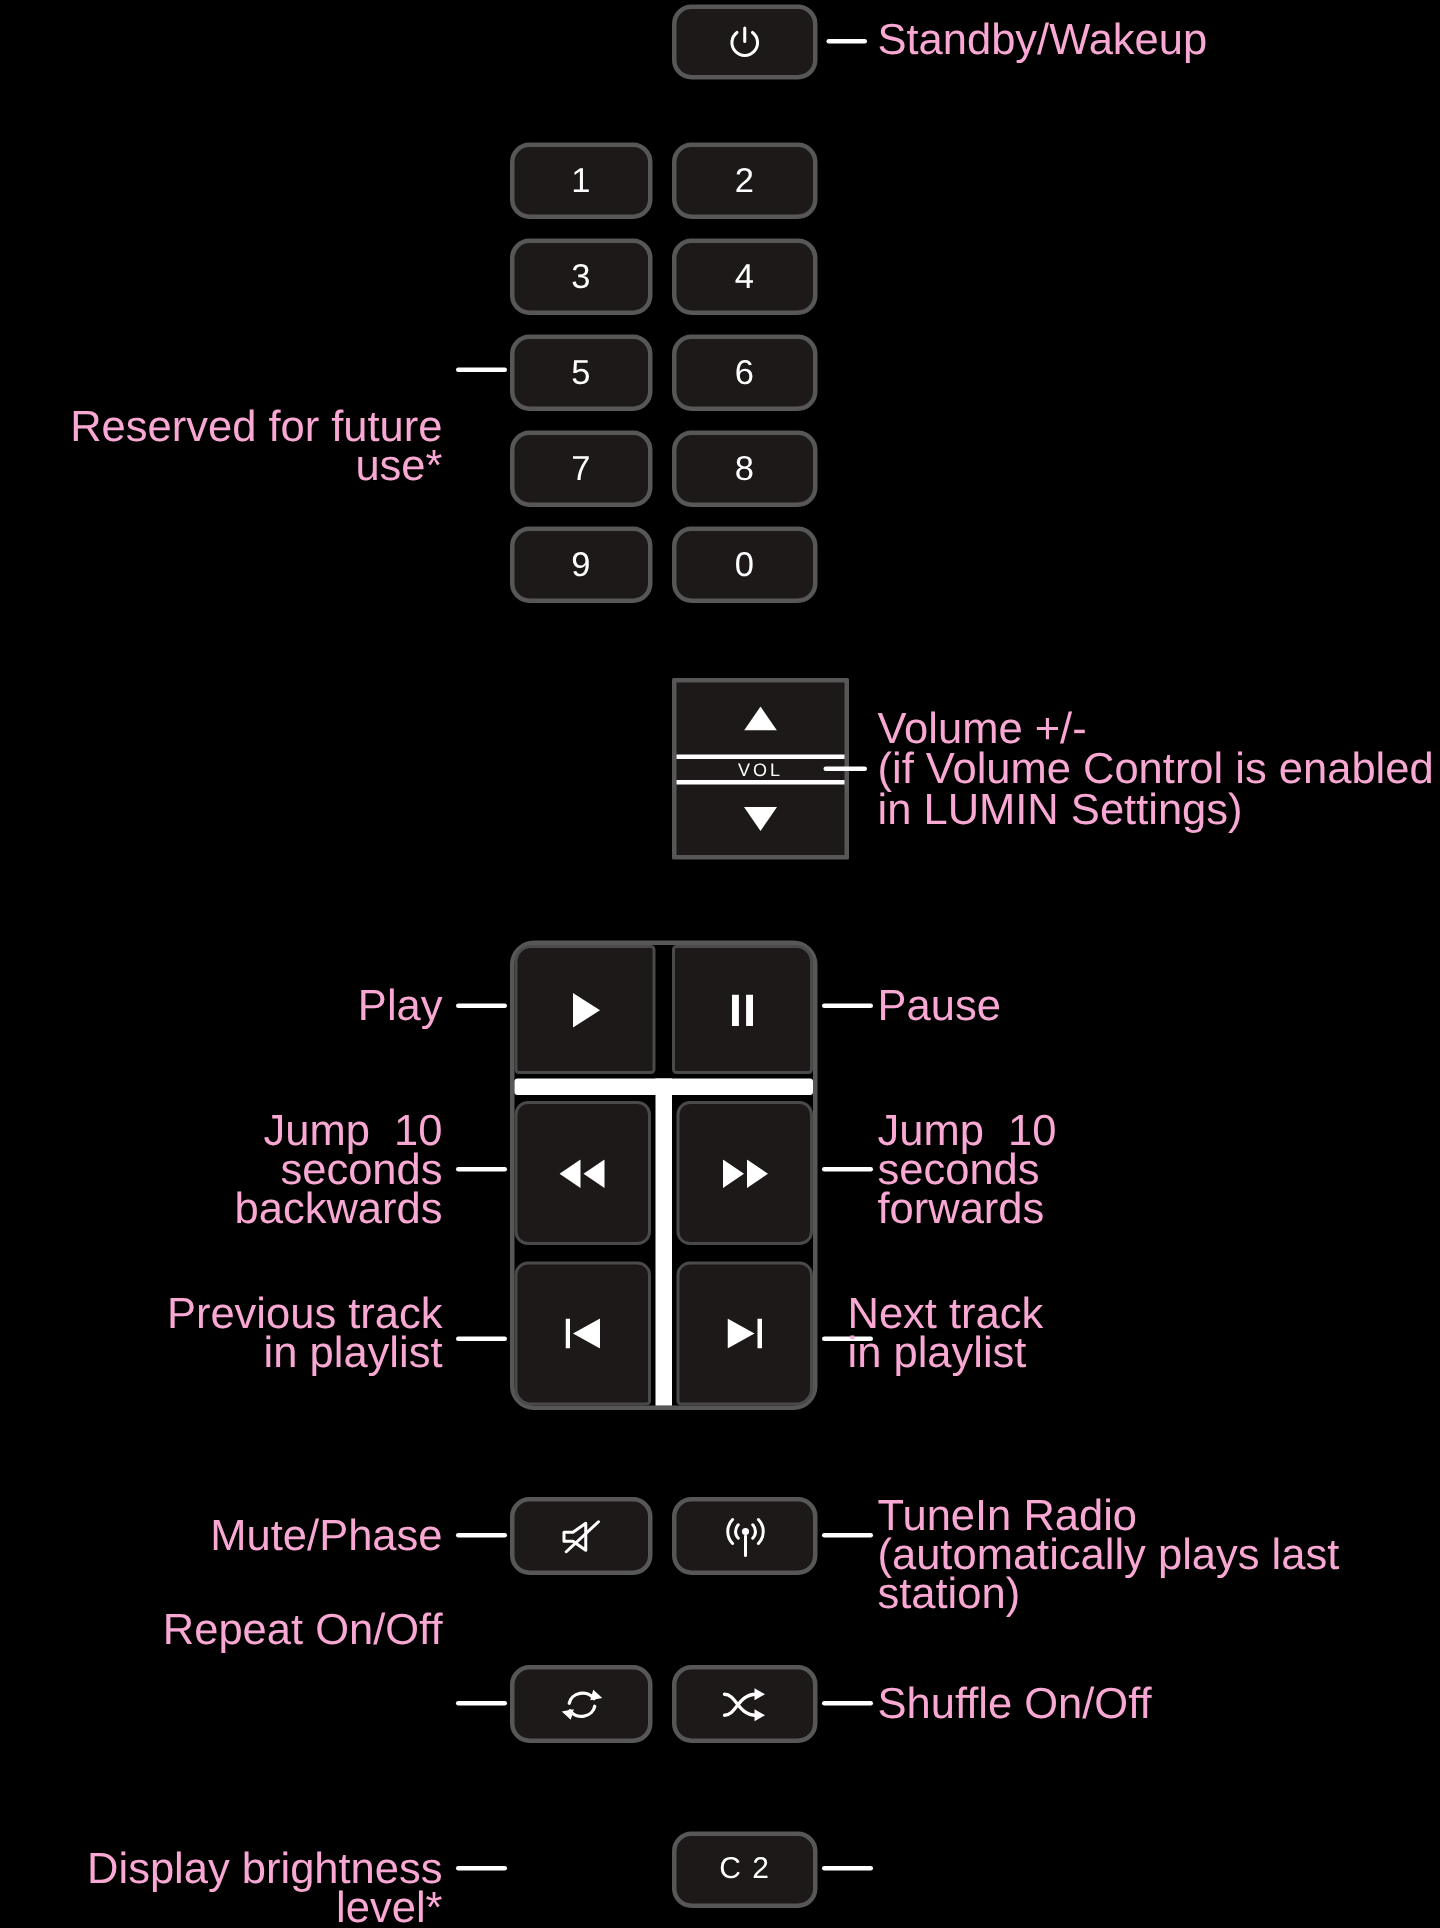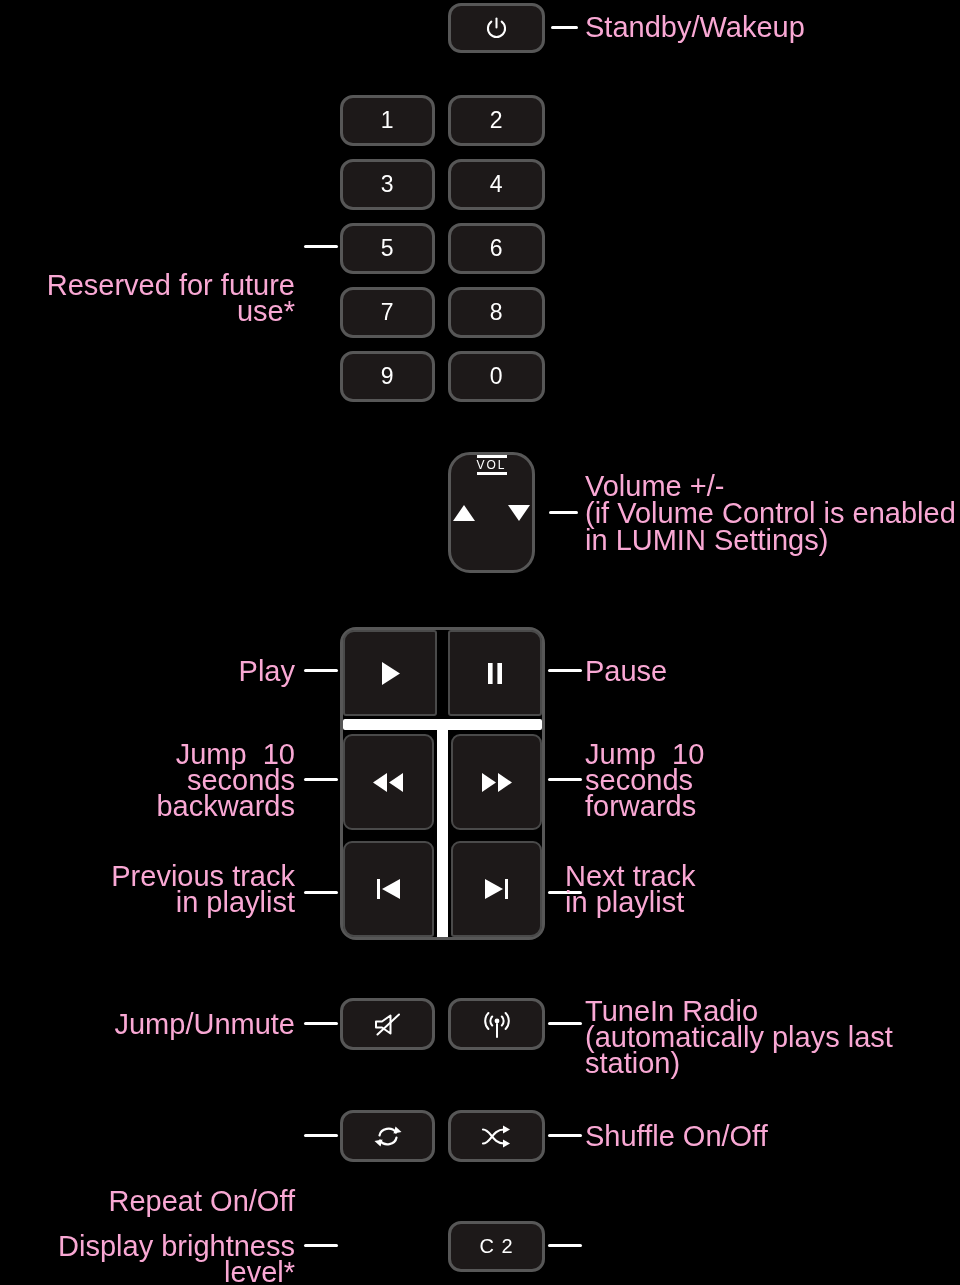--- a/index.html
+++ b/index.html
@@ -15,23 +15,23 @@
   .digit { font-size:23px; letter-spacing:0.5px; }
   .cbtn  { font-size:20px; letter-spacing:1px; }
   .np-l { left:340px; width:95px; height:51px; }
   .np-r { left:448px; width:97px; height:51px; }
   #np-1,#np-2 { top:95px; } #np-3,#np-4 { top:159px; } #np-5,#np-6 { top:223px; }
   #np-7,#np-8 { top:287px; } #np-9,#np-0 { top:351px; }
   #btn-power { left:448px; top:3px; width:97px; height:50px; }
 
   
   #vol-rocker {
-    position:absolute; left:448px; top:452px; width:87px; height:121px;
-    background:#1d1919; border:3px solid #575757; border-radius:22px;
-    display:flex; 
+    position:absolute; left:448px; top:452px; width:118px; height:121px;
+    background:#1d1919; border:3px solid #575757; border-radius:1px;
+    display:flex; flex-direction:column;
   }
   .vol-half { flex:1; display:flex; align-items:center; justify-content:center; }
   .vol-band {
     height:20px; border-top:3px solid #fff; border-bottom:3px solid #fff;
     display:flex; align-items:center; justify-content:center;
     font-size:12px; letter-spacing:2px; color:#fff;
   }
 
   
   #cluster {
@@ -64,21 +64,21 @@
   #lbl-reserved { top:248px;margin-top:24px; }
   #lbl-volume { left:585px; top:473px; line-height:27px; }
   #lbl-play { top:658px; }
   #lbl-pause { left:585px; top:658px; }
   #lbl-jumpback { top:741px; }
   #lbl-jumpfwd { left:585px; top:741px; }
   #lbl-prev { top:863px;text-align:right; }
   #lbl-next { left:565px; top:863px; }
   #lbl-mute { top:1011px; }
   #lbl-tunein { left:585px; top:998px; }
-  #lbl-repeat { top:1188px; }
+  #lbl-repeat { top:1074px; }
   #lbl-shuffle { left:585px; top:1123px; }
   #lbl-display { top:1233px;padding-left:16px; }
   #lbl-invert { left:585px; top:1207px; }
 
   .leader { position:absolute; height:3px; background:#fff; border-radius:2px; }
   .lead-l { left:304px; width:34px; }
   .lead-r { left:548px; width:34px; }
   #ld-standby { left:551px; width:27px; top:26px; }
   #ld-reserved { top:245px; }
   #ld-volume { left:549px; width:29px; top:511px; }
@@ -246,21 +246,21 @@
       <svg width="30" height="29" viewBox="0 0 30 29" fill="none" stroke="#fff" stroke-width="2" stroke-linecap="round">
         <circle cx="15" cy="11" r="2.4" fill="#fff" stroke="none"></circle>
         <path d="M15 14v13"></path>
         <path d="M10.2 15.5a6.4 6.4 0 0 1 0-9"></path>
         <path d="M19.8 6.5a6.4 6.4 0 0 1 0 9"></path>
         <path d="M6.4 19a11.5 11.5 0 0 1 0-16"></path>
         <path d="M23.6 3a11.5 11.5 0 0 1 0 16"></path>
       </svg>
     </span>
   </div>
-  <div class="label r" id="lbl-mute">Jump/Unmute</div>
+  <div class="label r" id="lbl-mute">Mute/Phase</div>
   <div class="leader lead-l" id="ld-mute"></div>
   <div class="leader lead-r" id="ld-tunein"></div>
   <div class="label" id="lbl-tunein">TuneIn Radio
 (automatically plays last station)</div>
 
   <div class="btn" id="btn-repeat">
     <span>
       <svg width="32" height="25" viewBox="0 0 32 25">
         <g fill="none" stroke="#fff" stroke-width="2.2" stroke-linecap="round">
           <path d="M7.5 11.5a9 8 0 0 1 16.5-3"></path>

